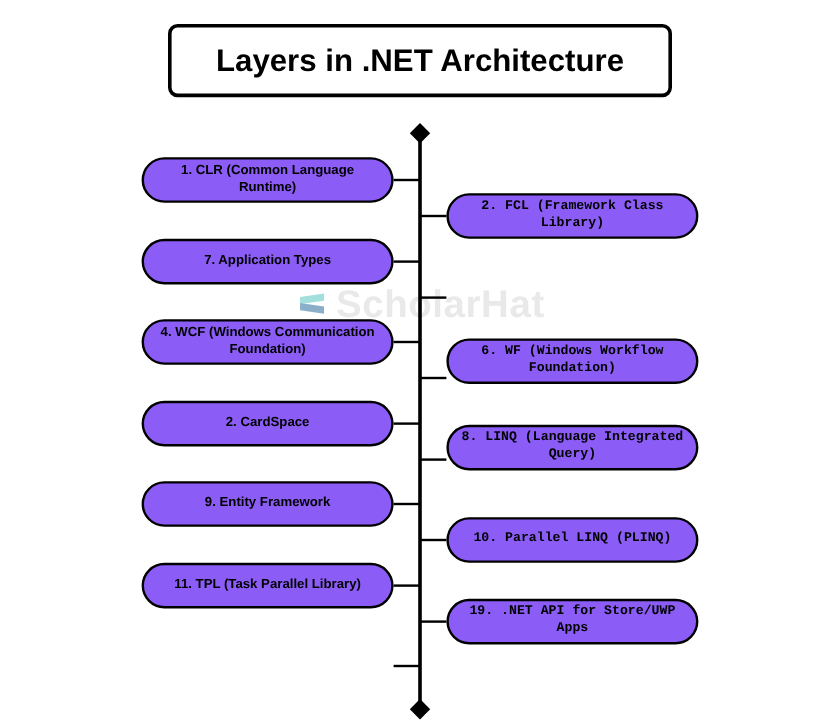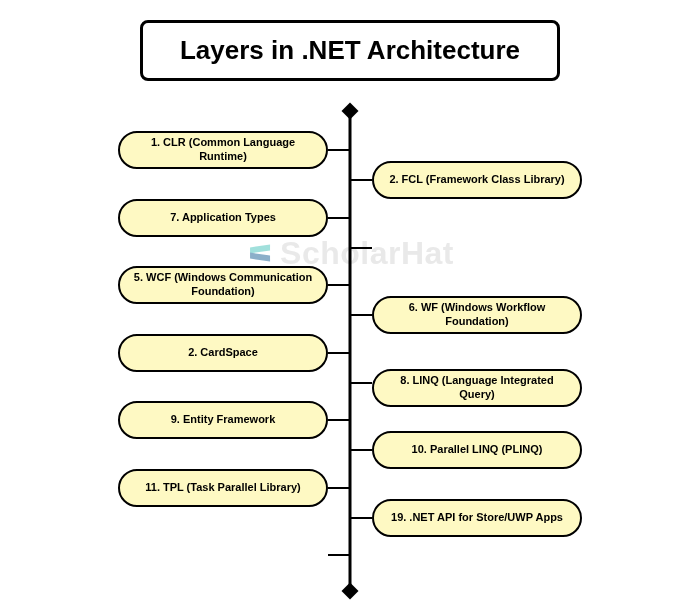--- a/index.html
+++ b/index.html
@@ -53,37 +53,37 @@
     position: absolute;
     left: 50%;
     width: 22px;
     height: 2px;
     background: #000;
   }
   .tick.left { transform: translateX(-100%); }
   .tick.right { transform: translateX(0%); }
   .pill {
     position: absolute;
-    background: #fef9c3;
+    background: #8b5cf6;
     border: 2px solid #000;
     border-radius: 28px;
     padding: 4px 10px;
     text-align: center;
     font-size: 11px;
     font-weight: 700;
     color: #000;
     display: flex;
     align-items: center;
     justify-content: center;
     line-height: 1.25;
     width: 210px;
     height: 38px;
   }
   .pill.left { right: calc(50% + 22px); }
-  .pill.right { left: calc(50% + 22px); }
+  .pill.right { left: calc(50% + 22px); font-family: Liberation Mono, monospace; }
   .watermark {
     position: absolute;
     top: 235px;
     left: 50%;
     transform: translateX(-50%);
     font-size: 32px;
     font-weight: 600;
     color: #d8d8d8;
     letter-spacing: 0.5px;
     pointer-events: none;
@@ -145,32 +145,32 @@
     <div class="pill right" style="top: 50px;">
       <span>2. FCL (Framework Class Library)</span>
     </div>
     <div class="tick left" style="top: 106px;"></div>
     <div class="pill left" style="top: 88px;">
       <span>7. Application Types</span>
     </div>
     <div class="tick right" style="top: 136px;"></div>
     <div class="tick left" style="top: 173px;"></div>
     <div class="pill left" style="top: 155px;">
-      <span>5. WCF (Windows Communication Foundation)</span>
+      <span>4. WCF (Windows Communication Foundation)</span>
     </div>
     <div class="tick right" style="top: 203px;"></div>
-    <div class="pill right" style="top: 185px;">
+    <div class="pill right" style="top: 171px;">
       <span>6. WF (Windows Workflow Foundation)</span>
     </div>
     <div class="tick left" style="top: 241px;"></div>
     <div class="pill left" style="top: 223px;">
       <span>2. CardSpace</span>
     </div>
     <div class="tick right" style="top: 271px;"></div>
-    <div class="pill right" style="top: 258px;">
+    <div class="pill right" style="top: 243px;">
       <span>8. LINQ (Language Integrated Query)</span>
     </div>
     <div class="tick left" style="top: 308px;"></div>
     <div class="pill left" style="top: 290px;">
       <span>9. Entity Framework</span>
     </div>
     <div class="tick right" style="top: 338px;"></div>
     <div class="pill right" style="top: 320px;">
       <span>10. Parallel LINQ (PLINQ)</span>
     </div>

